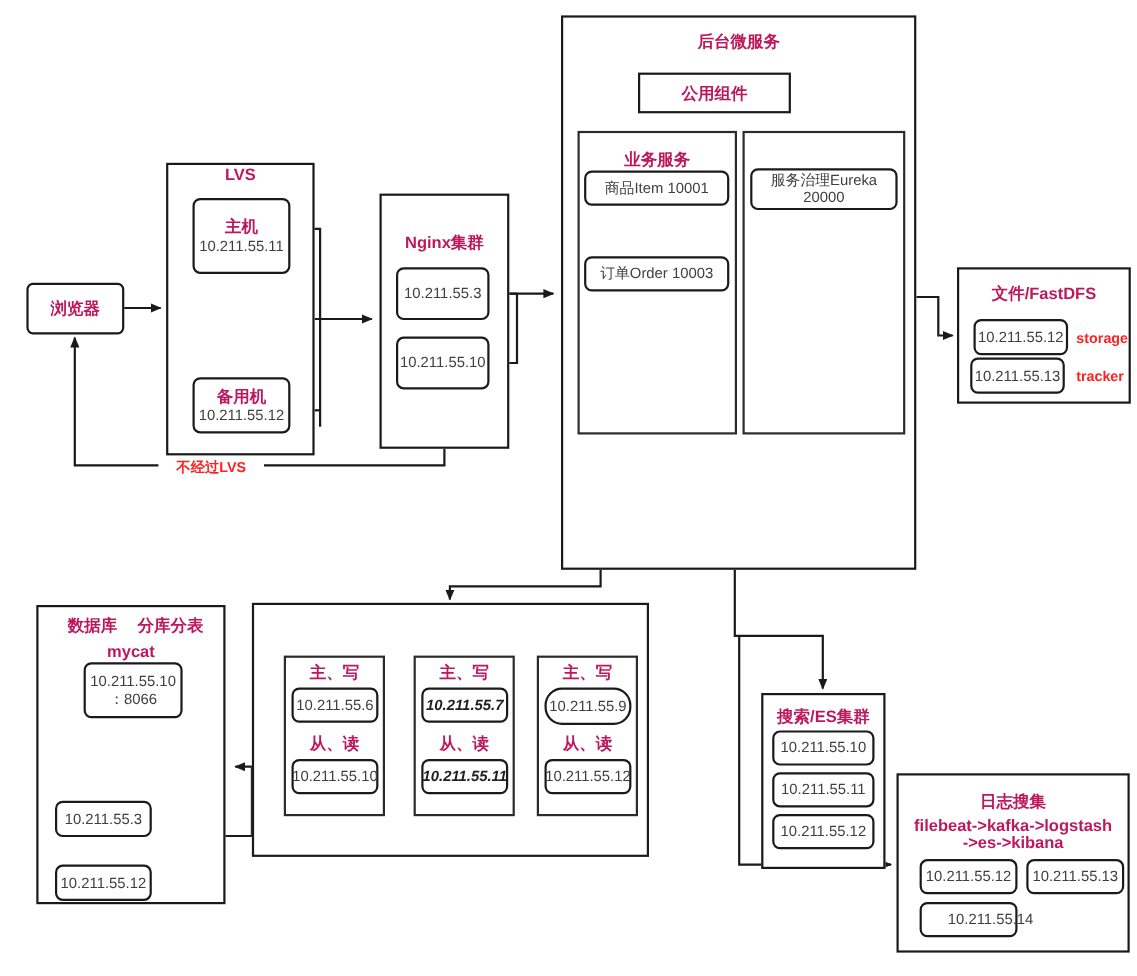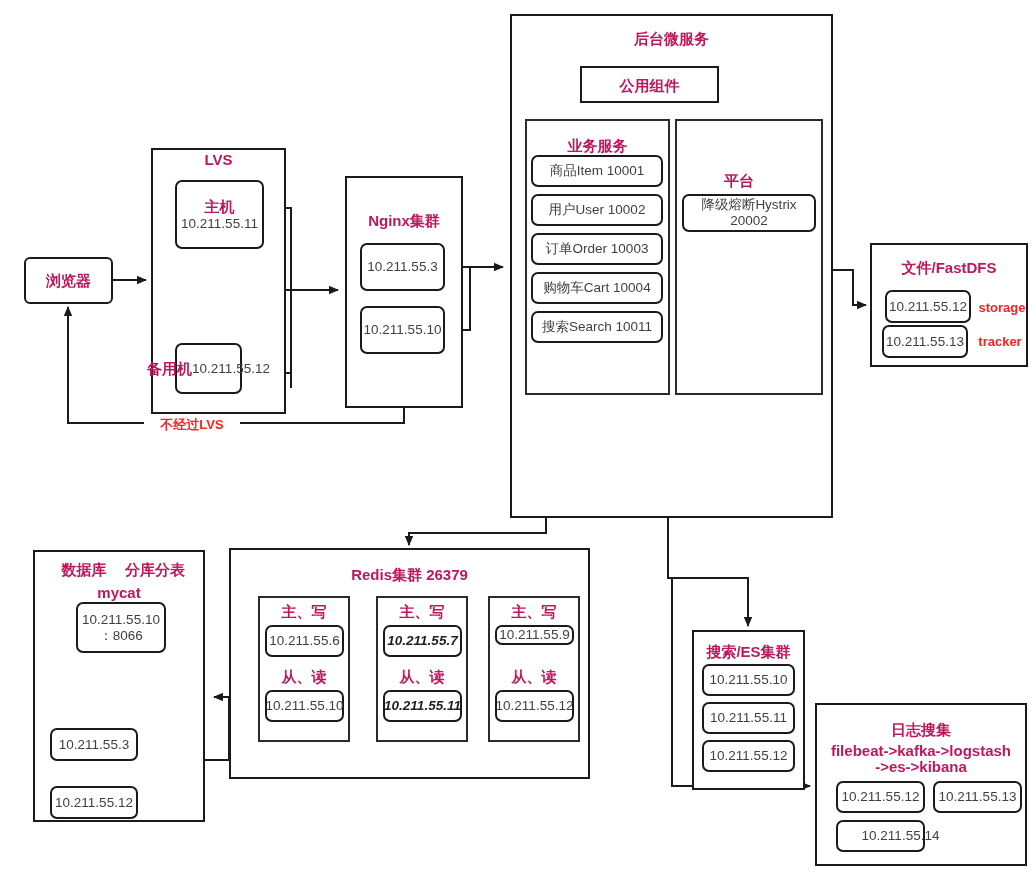--- a/index.html
+++ b/index.html
@@ -73,51 +73,48 @@
 
   <div class="box" style="left:151px;top:148px;width:135px;height:266px;"></div>
   <div class="ttl" style="left:151px;top:151px;width:135px;">LVS</div>
 
   <div class="node" style="left:175px;top:180px;width:89px;height:69px;flex-direction:column;">
     <span class="ttl" style="position:static;">主机</span>
     <span>10.211.55.11</span>
   </div>
 
 
-  <div class="node" style="left:175px;top:343px;width:67px;height:51px;flex-direction:row;">
+  <div class="node" style="left:175px;top:343px;width:89px;height:51px;flex-direction:column;">
     <span class="ttl" style="position:static;">备用机</span>
     <span>10.211.55.12</span>
   </div>
 
   <div class="lbl" style="left:144px;top:416px;width:96px;background:#ffffff;">不经过LVS</div>
 
   <div class="box" style="left:345px;top:176px;width:118px;height:232px;"></div>
   <div class="ttl" style="left:345px;top:212px;width:118px;">Nginx集群</div>
   <div class="node" style="left:360px;top:243px;width:85px;height:48px;">10.211.55.3</div>
   <div class="node" style="left:360px;top:306px;width:85px;height:48px;">10.211.55.10</div>
 
   <div class="box" style="left:510px;top:14px;width:323px;height:504px;"></div>
   <div class="ttl" style="left:510px;top:30px;width:323px;">后台微服务</div>
 
   <div class="box" style="left:580px;top:66px;width:139px;height:37px;"></div>
   <div class="ttl" style="left:580px;top:77px;width:139px;">公用组件</div>
 
   <div class="grp" style="left:525px;top:119px;width:145px;height:276px;"></div>
   <div class="ttl" style="left:525px;top:137px;width:145px;">业务服务</div>
   <div class="node" style="left:531px;top:155px;width:132px;height:32px;">商品Item 10001</div>
-  <div class="node" style="left:531px;top:194px;width:132px;height:32px;">用户User 10002</div>
   <div class="node" style="left:531px;top:233px;width:132px;height:32px;">订单Order 10003</div>
-  <div class="node" style="left:531px;top:272px;width:132px;height:32px;">购物车Cart 10004</div>
-  <div class="node" style="left:531px;top:311px;width:132px;height:32px;">搜索Search 10011</div>
 
   <div class="grp" style="left:675px;top:119px;width:148px;height:276px;"></div>
   <div class="ttl" style="left:675px;top:132px;width:128px;margin-top:40px;">平台</div>
-  <div class="node two" style="left:682px;top:194px;width:134px;height:38px;">
-    <span>降级熔断Hystrix</span>
-    <span>20002</span>
+  <div class="node two" style="left:682px;top:153px;width:134px;height:38px;">
+    <span>服务治理Eureka</span>
+    <span>20000</span>
   </div>
 
   <div class="box" style="left:870px;top:243px;width:158px;height:124px;"></div>
   <div class="ttl" style="left:870px;top:259px;width:158px;">文件/FastDFS</div>
   <div class="node" style="left:885px;top:290px;width:86px;height:33px;">10.211.55.12</div>
   <div class="lbl" style="left:976px;top:300px;width:52px;">storage</div>
   <div class="node" style="left:882px;top:325px;width:86px;height:33px;">10.211.55.13</div>
   <div class="lbl" style="left:974px;top:334px;width:52px;">tracker</div>
 
   <div class="box" style="left:33px;top:550px;width:172px;height:272px;"></div>
@@ -125,37 +122,36 @@
   <div class="ttl" style="left:119px;top:561px;width:72px;">分库分表</div>
   <div class="ttl" style="left:33px;top:584px;width:172px;">mycat</div>
   <div class="node two" style="left:76px;top:602px;width:90px;height:51px;">
     <span>10.211.55.10</span>
     <span>：8066</span>
   </div>
   <div class="node" style="left:50px;top:728px;width:88px;height:33px;">10.211.55.3</div>
   <div class="node" style="left:50px;top:786px;width:88px;height:33px;">10.211.55.12</div>
 
   <div class="box" style="left:229px;top:548px;width:361px;height:231px;"></div>
-  <div class="ttl" style="left:229px;top:566px;width:361px;">Redis集群 26379</div>
 
   <div class="grp" style="left:258px;top:596px;width:92px;height:146px;"></div>
   <div class="ttl" style="left:258px;top:603px;width:92px;">主、写</div>
   <div class="node" style="left:265px;top:625px;width:79px;height:32px;">10.211.55.6</div>
   <div class="ttl" style="left:258px;top:668px;width:92px;">从、读</div>
   <div class="node" style="left:265px;top:690px;width:79px;height:32px;">10.211.55.10</div>
 
   <div class="grp" style="left:376px;top:596px;width:92px;height:146px;"></div>
   <div class="ttl" style="left:376px;top:603px;width:92px;">主、写</div>
   <div class="node b" style="left:383px;top:625px;width:79px;height:32px;">10.211.55.7</div>
   <div class="ttl" style="left:376px;top:668px;width:92px;">从、读</div>
   <div class="node b" style="left:383px;top:690px;width:79px;height:32px;">10.211.55.11</div>
 
   <div class="grp" style="left:488px;top:596px;width:92px;height:146px;"></div>
   <div class="ttl" style="left:488px;top:603px;width:92px;">主、写</div>
-  <div class="node" style="left:495px;top:625px;width:79px;height:20px;">10.211.55.9</div>
+  <div class="node" style="left:495px;top:625px;width:79px;height:34px;border-radius:16px;">10.211.55.9</div>
   <div class="ttl" style="left:488px;top:668px;width:92px;">从、读</div>
   <div class="node" style="left:495px;top:690px;width:79px;height:32px;">10.211.55.12</div>
 
   <div class="box" style="left:692px;top:630px;width:113px;height:160px;"></div>
   <div class="ttl" style="left:692px;top:643px;width:113px;">搜索/ES集群</div>
   <div class="node" style="left:702px;top:664px;width:93px;height:32px;">10.211.55.10</div>
   <div class="node" style="left:702px;top:702px;width:93px;height:32px;">10.211.55.11</div>
   <div class="node" style="left:702px;top:740px;width:93px;height:32px;">10.211.55.12</div>
 
   <div class="box" style="left:815px;top:703px;width:212px;height:163px;"></div>

